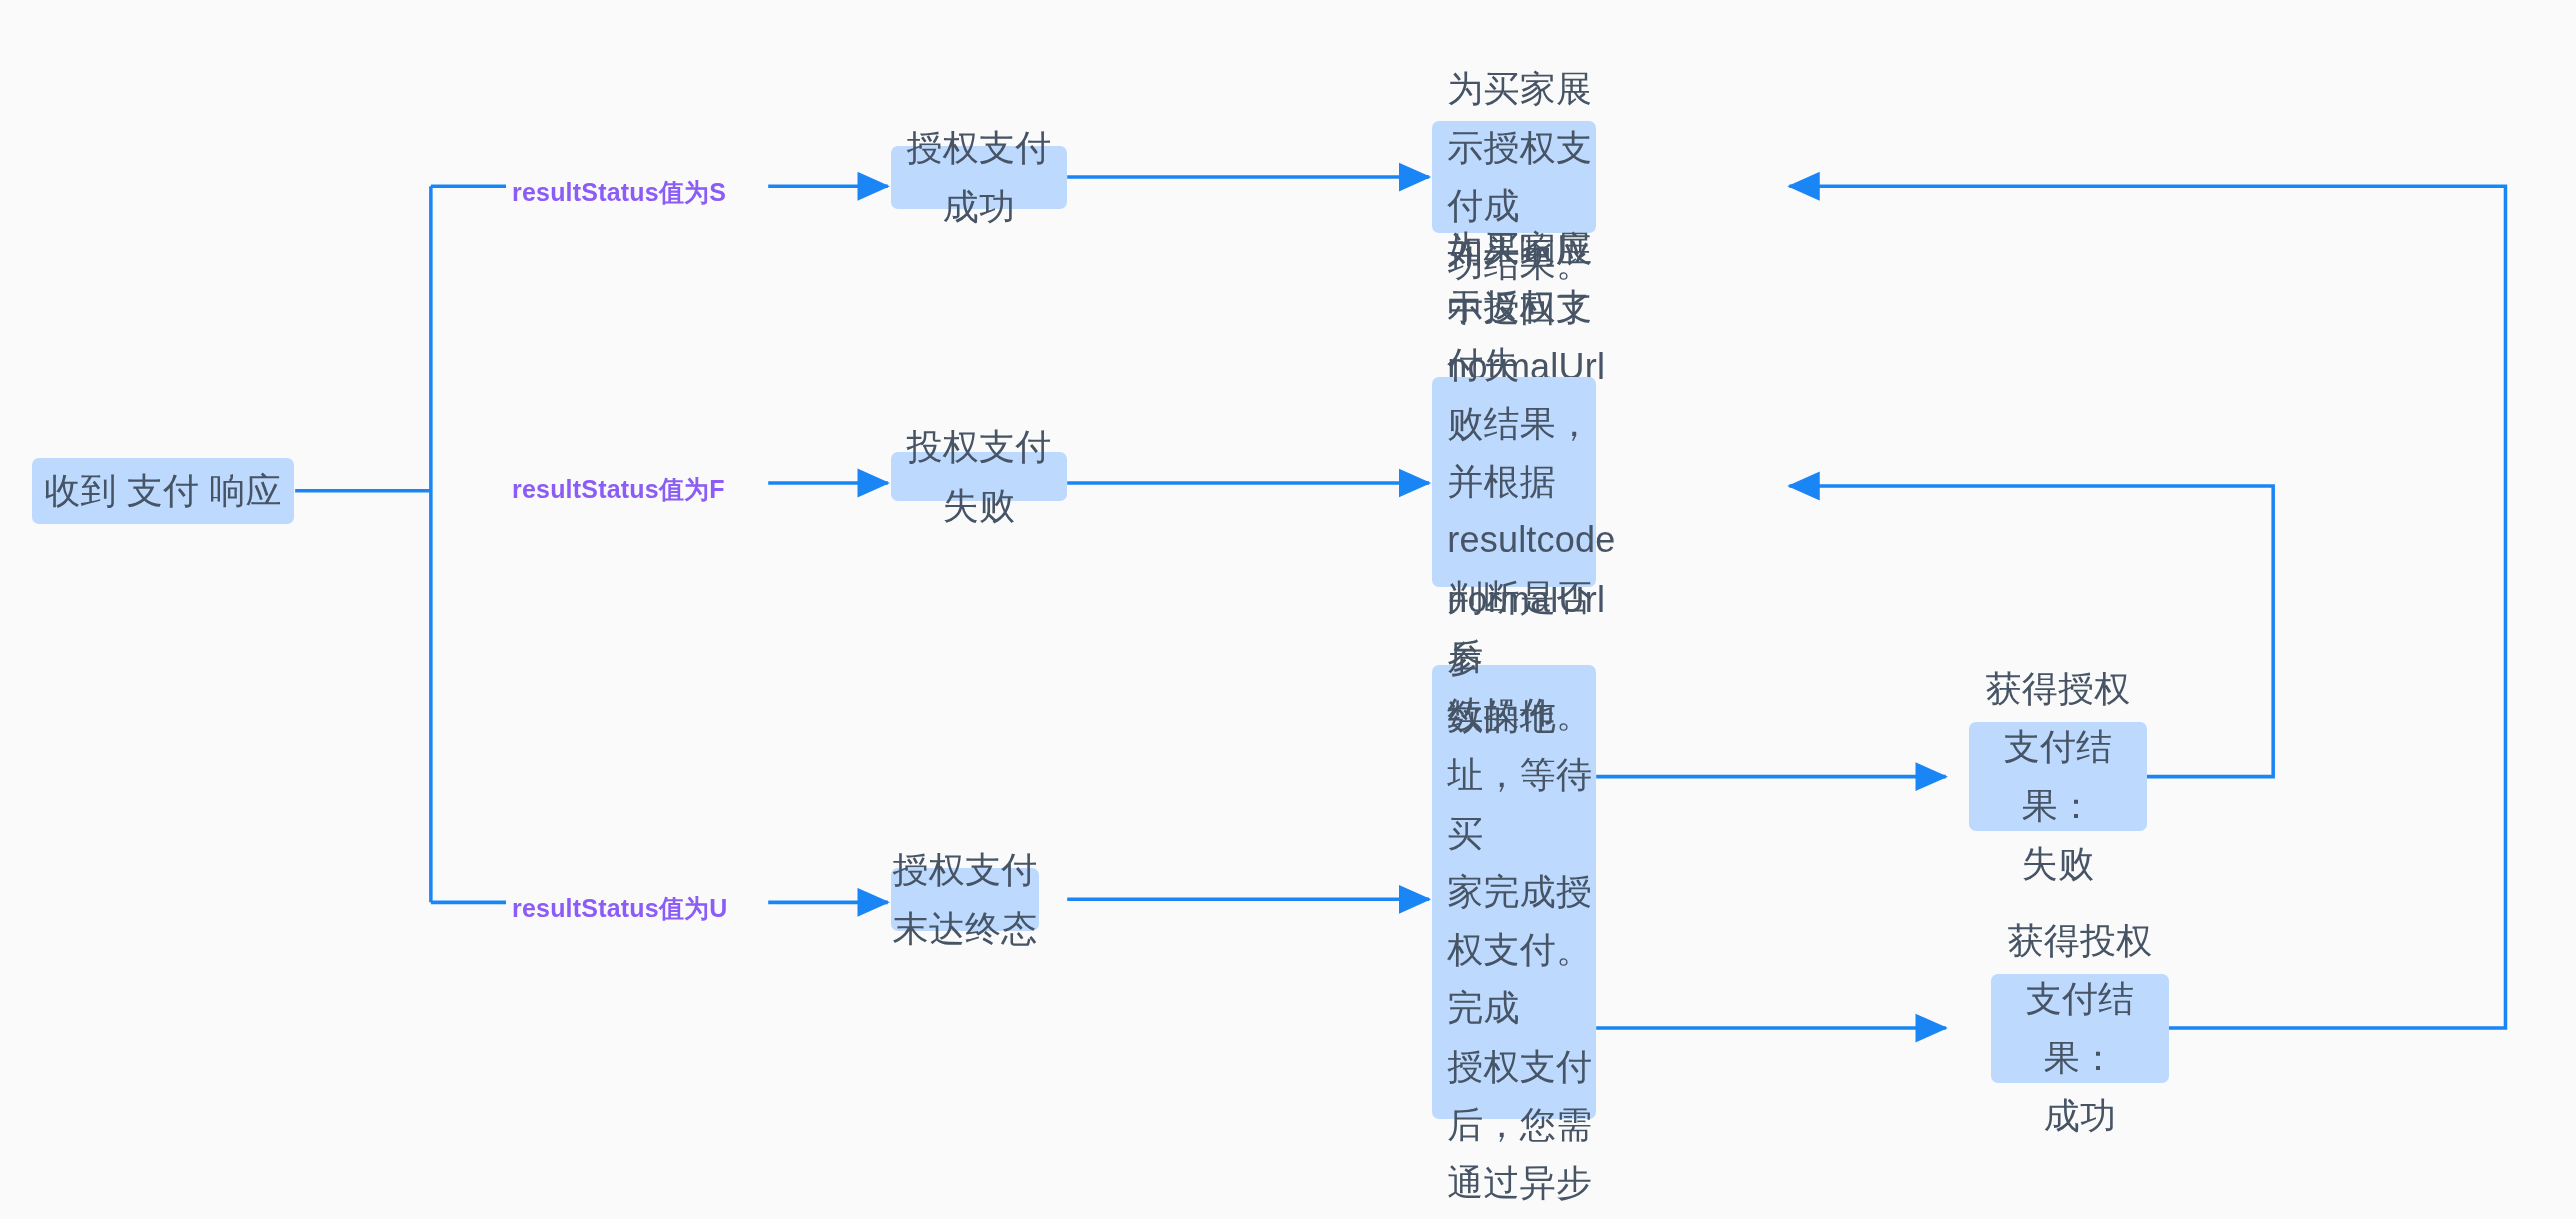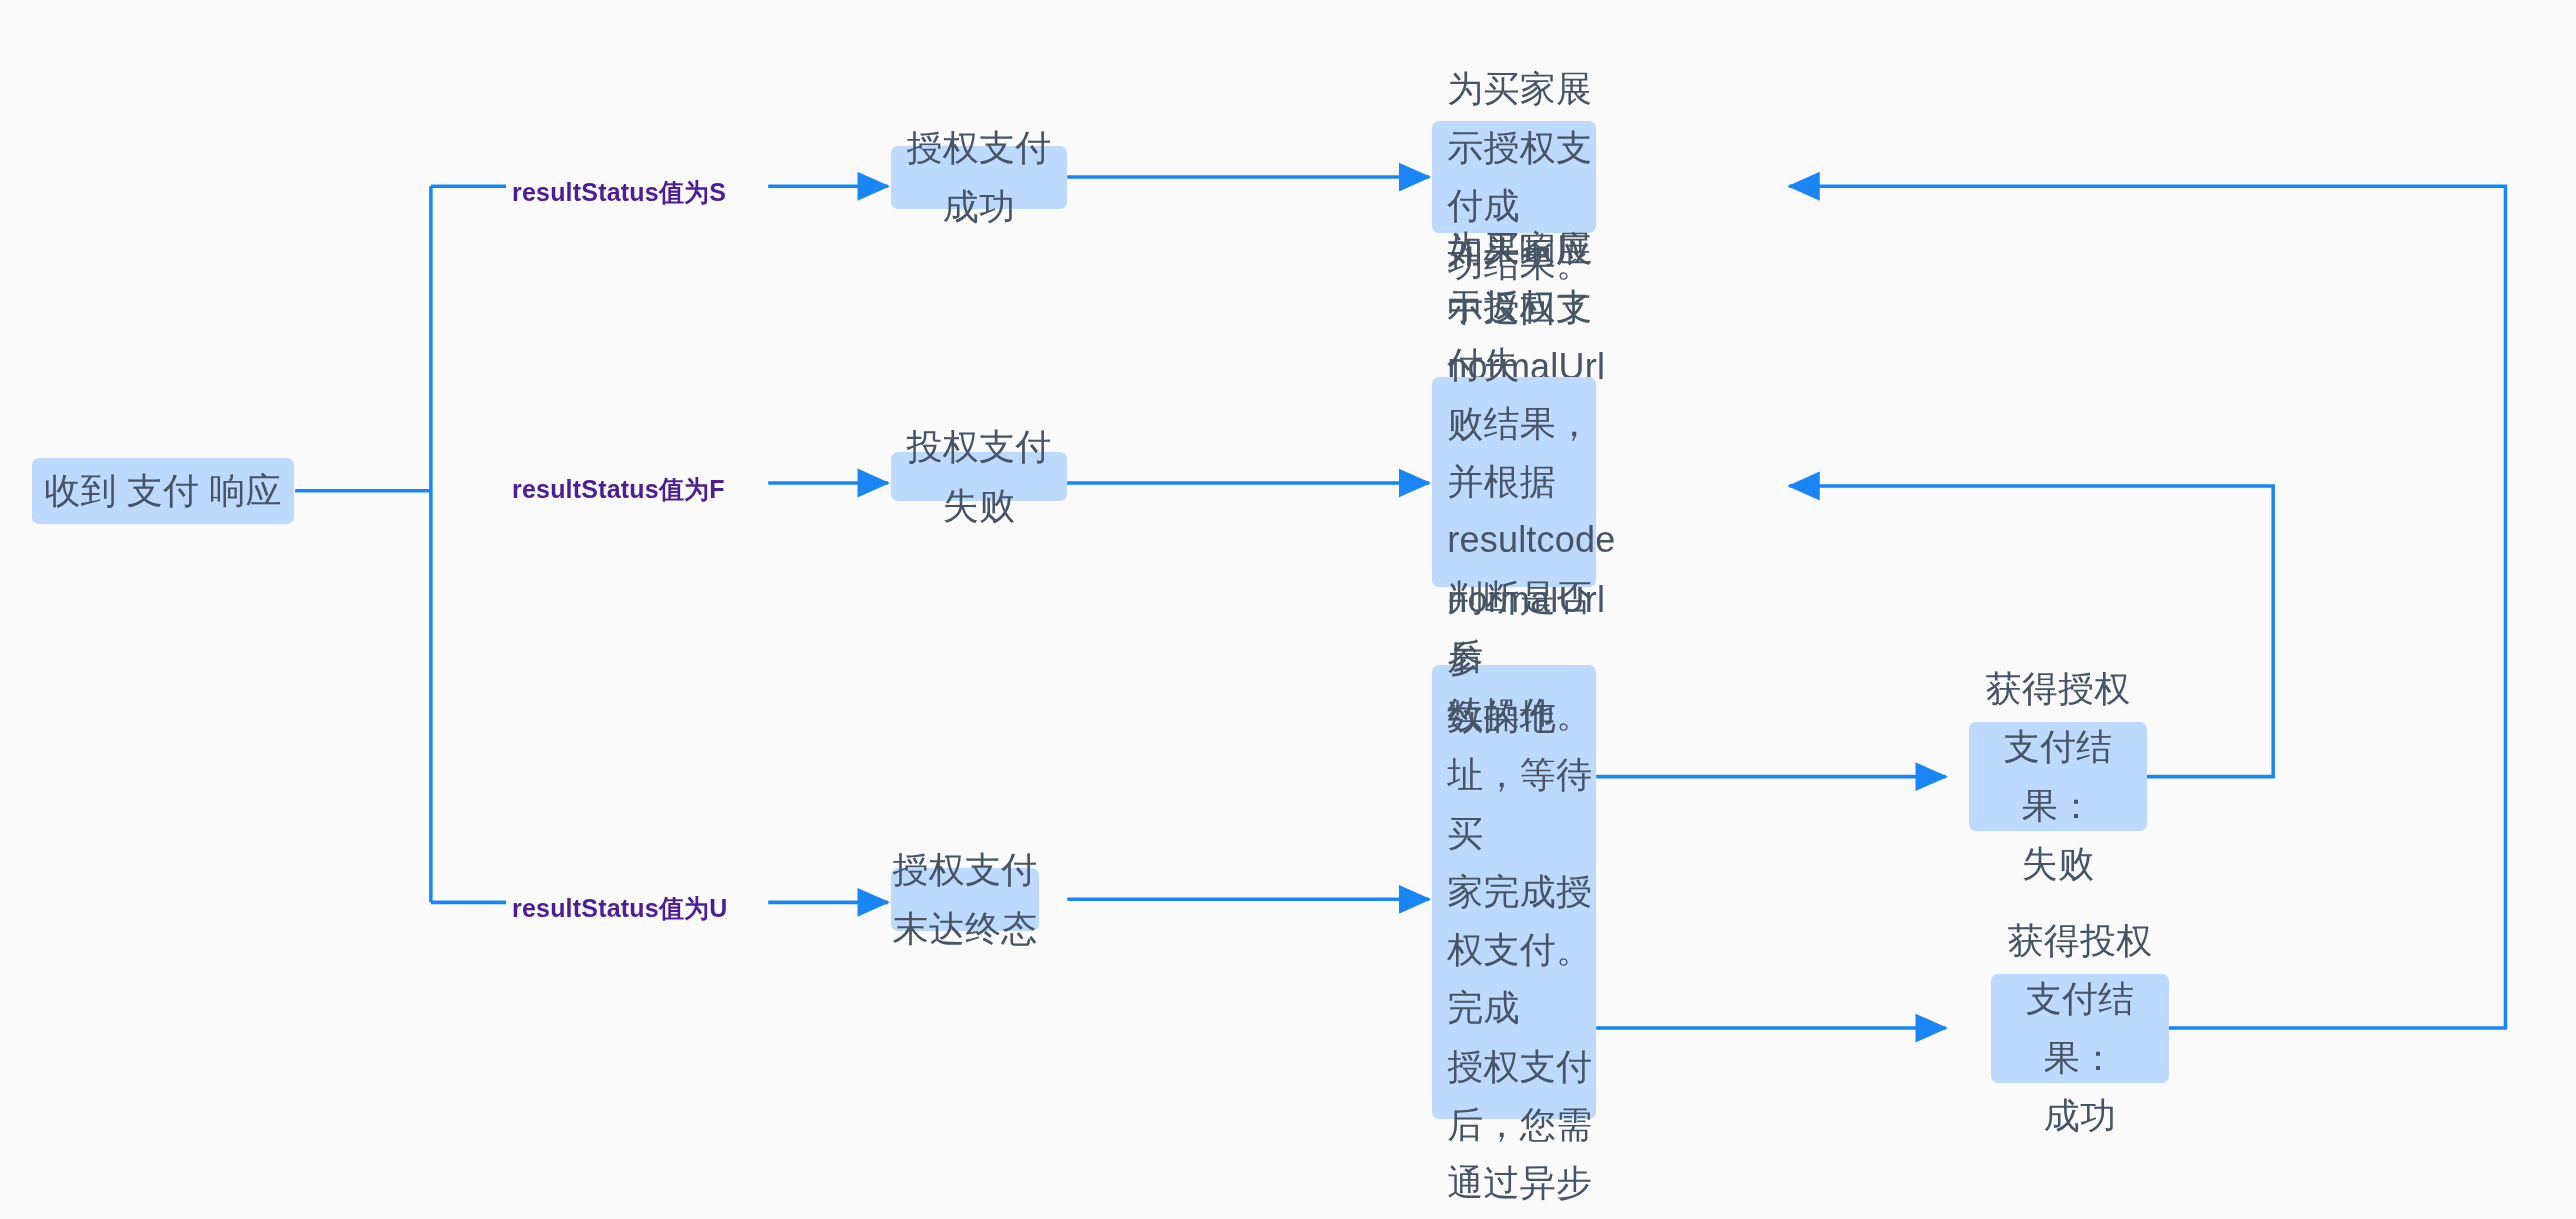--- a/index.html
+++ b/index.html
@@ -42,21 +42,21 @@
     text-align: center;
     white-space: pre-line;
   }
   .node.align-left {
     justify-content: flex-start;
     text-align: left;
     padding-left: 15.3px;
   }
   .edge-label {
     position: absolute;
-    color: #4c1d95;
+    color: #8b5cf6;
     font-size: 25px;
     font-weight: 700;
     letter-spacing: 0.2px;
     white-space: nowrap;
     line-height: 1;
   }
 </style>
 </head>
 <body>
 

